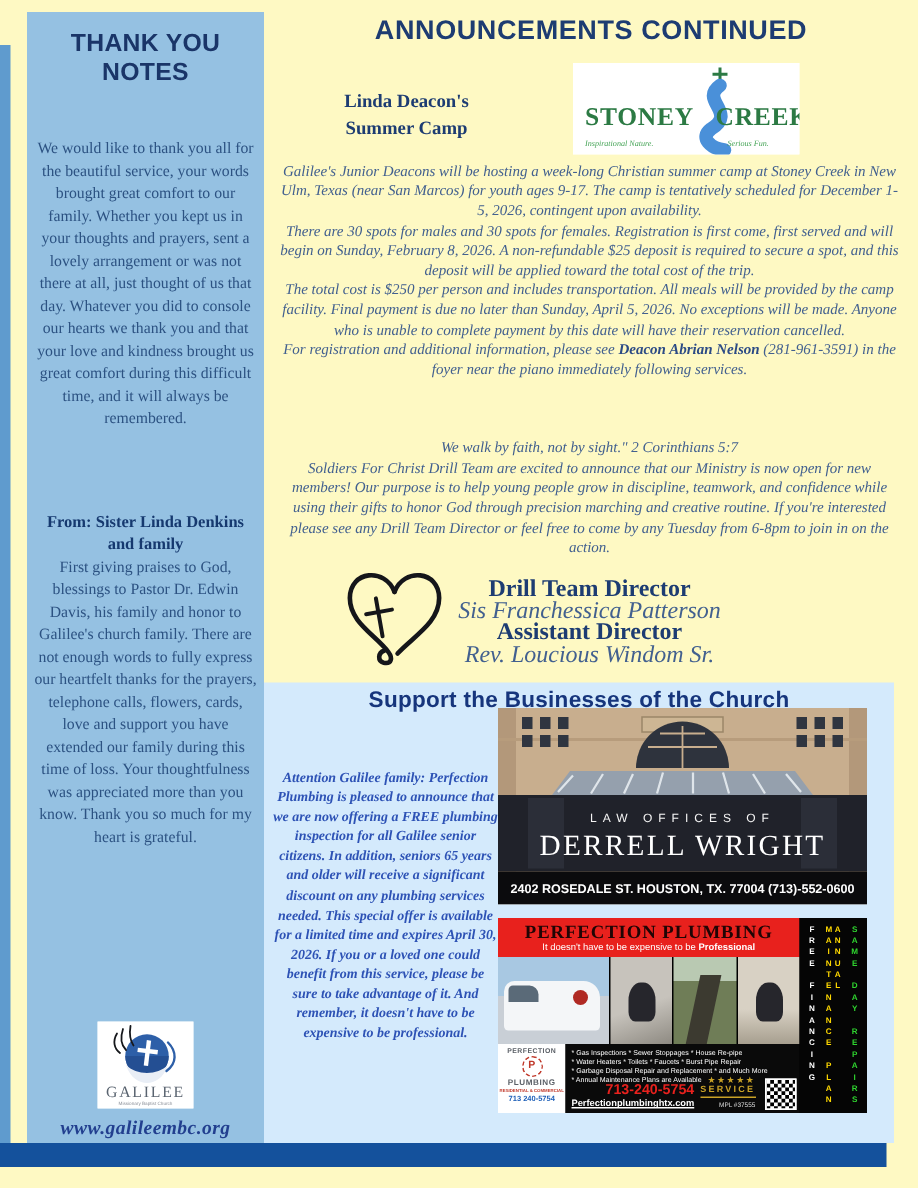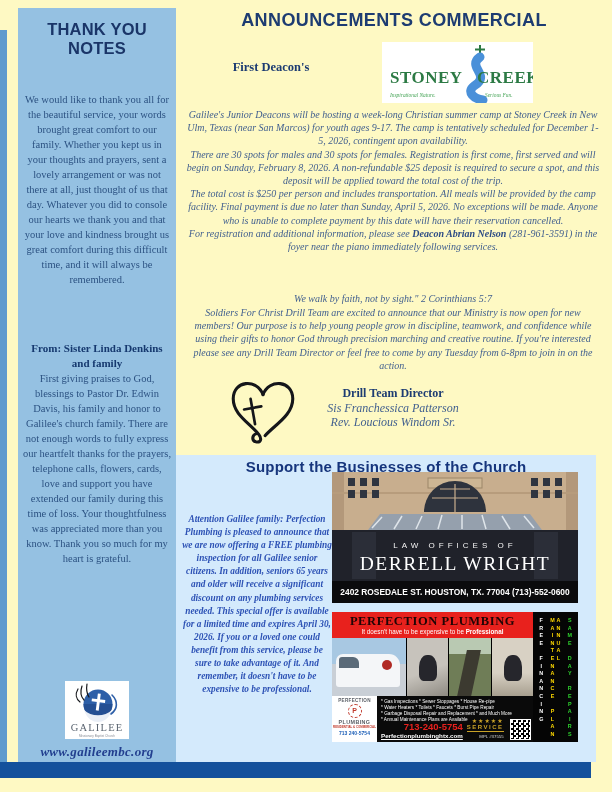--- a/index.html
+++ b/index.html
@@ -28,21 +28,21 @@
   .camp-heading{position:absolute;left:196px;top:58px;width:150px;text-align:center;
                 font-weight:700;font-size:12.5px;line-height:18px;color:#1d3c72;}
   .stoney{position:absolute;left:382px;top:42px;width:151px;height:61px;background:#fff;}
   .body-text{font-style:italic;font-size:10px;line-height:13.2px;color:#42608f;text-align:center;}
   .camp-text{position:absolute;left:186px;top:108px;width:414px;}
   .camp-text .bold{font-weight:700;color:#2c4b85;}
   .soldiers-heading{position:absolute;left:186px;top:273px;width:414px;text-align:center;
                     font-weight:700;font-size:13px;color:#1d3c72;}
   .verse{position:absolute;left:186px;top:292px;width:414px;}
   .soldiers-body{position:absolute;left:186px;top:306px;width:414px;}
-  .roles{position:absolute;left:186px;top:386px;width:414px;text-align:center;font-size:12px;line-height:14.6px;}
+  .roles{position:absolute;left:186px;top:386px;width:414px;text-align:center;font-size:16px;line-height:14.6px;}
   .role-title{font-weight:700;color:#1d3c72;}
   .role-name{font-style:italic;color:#42608f;}
   .heart-icon{position:absolute;left:224px;top:370px;width:78px;height:78px;}
 
   
   .biz{position:absolute;left:176px;top:455px;width:420px;height:307px;background:#d4eafc;}
   .biz-heading{position:absolute;left:0;right:0;top:3px;text-align:center;
                font-family:"Liberation Sans",sans-serif;font-weight:800;font-size:15px;color:#16357c;letter-spacing:.2px;}
   .notice{position:absolute;left:6px;top:58px;width:150px;text-align:center;font-weight:700;font-style:italic;
           font-size:9.3px;line-height:13.1px;color:#2d52b5;}
@@ -125,24 +125,25 @@
         <path d="M17 5 C15 11 16 16 19 19" stroke="#16181c" stroke-width="1.2" fill="none" stroke-linecap="round"></path>
         <path d="M22 3 C21 9 22 13 24 16" stroke="#16181c" stroke-width="1.2" fill="none" stroke-linecap="round"></path>
         <path d="M47 14 C53 20 53 28 46 33" stroke="#2d5fa8" stroke-width="1.6" fill="none" stroke-linecap="round"></path>
         <text x="32" y="50" text-anchor="middle" font-family="Liberation Serif, serif" font-size="10.5" letter-spacing="1.2" fill="#5a6470">GALILEE</text>
         <text x="32" y="55.5" text-anchor="middle" font-family="Liberation Sans, sans-serif" font-size="3.1" fill="#8a8f98">Missionary Baptist Church</text>
       </svg>
     </div>
     <a href="#" class="sidebar-website">www.galileembc.org</a>
   </div>
 
-  <div class="main-title">ANNOUNCEMENTS COMMERCIAL</div>
+  <div class="main-title">ANNOUNCEMENTS CONTINUED</div>
 
   <div class="camp-heading">
-    <div>First Deacon's</div>
+    <div>Linda Deacon's</div>
+    <div>Summer Camp</div>
   </div>
 
   <div class="stoney">
     <svg width="151" height="61" viewBox="0 0 151 61">
       <rect x="0" y="0" width="151" height="61" fill="#ffffff"></rect>
       <path d="M98 3 v13 M93 7.5 h10" stroke="#2c7a44" stroke-width="2"></path>
       <path d="M98 15 C84 25 110 33 92 44 C84 50 92 57 101 58" stroke="#4a90d9" stroke-width="9" fill="none" stroke-linecap="round"></path>
       <text x="8" y="41" font-family="Liberation Serif, serif" font-weight="700" font-size="17" letter-spacing="0.5" fill="#2c7a44">STONEY</text>
       <text x="95" y="41" font-family="Liberation Serif, serif" font-weight="700" font-size="17" letter-spacing="0.5" fill="#2c7a44">CREEK</text>
       <text x="8" y="55" font-family="Liberation Serif, serif" font-style="italic" font-size="5.4" fill="#46a457">Inspirational Nature.</text>
@@ -165,20 +166,21 @@
     <path d="M38 24 C44 8 67 10 67 28 C67 44 50 53 40 64" stroke="#15161a" stroke-width="3" fill="none" stroke-linecap="round"></path>
     <g transform="rotate(-10 28 40)">
       <path d="M28 28 L28 53" stroke="#15161a" stroke-width="2.6" stroke-linecap="round"></path>
       <path d="M20 37 L37 37" stroke="#15161a" stroke-width="2.6" stroke-linecap="round"></path>
     </g>
   </svg>
 
   <div class="roles">
     <div class="role-title">Drill Team Director</div>
     <div class="role-name">Sis Franchessica Patterson</div>
+    <div class="role-title">Assistant Director</div>
     <div class="role-name">Rev. Loucious Windom Sr.</div>
   </div>
 
   <div class="biz">
     <div class="biz-heading">Support the Businesses of the Church</div>
 
     <div class="notice">Attention Galilee family: Perfection Plumbing is pleased to announce that we are now offering a FREE plumbing inspection for all Galilee senior citizens. In addition, seniors 65 years and older will receive a significant discount on any plumbing services needed. This special offer is available for a limited time and expires April 30, 2026. If you or a loved one could benefit from this service, please be sure to take advantage of it. And remember, it doesn't have to be expensive to be professional.</div>
 
     <div class="law-ad">
       <svg width="246" height="131" viewBox="0 0 246 131">

